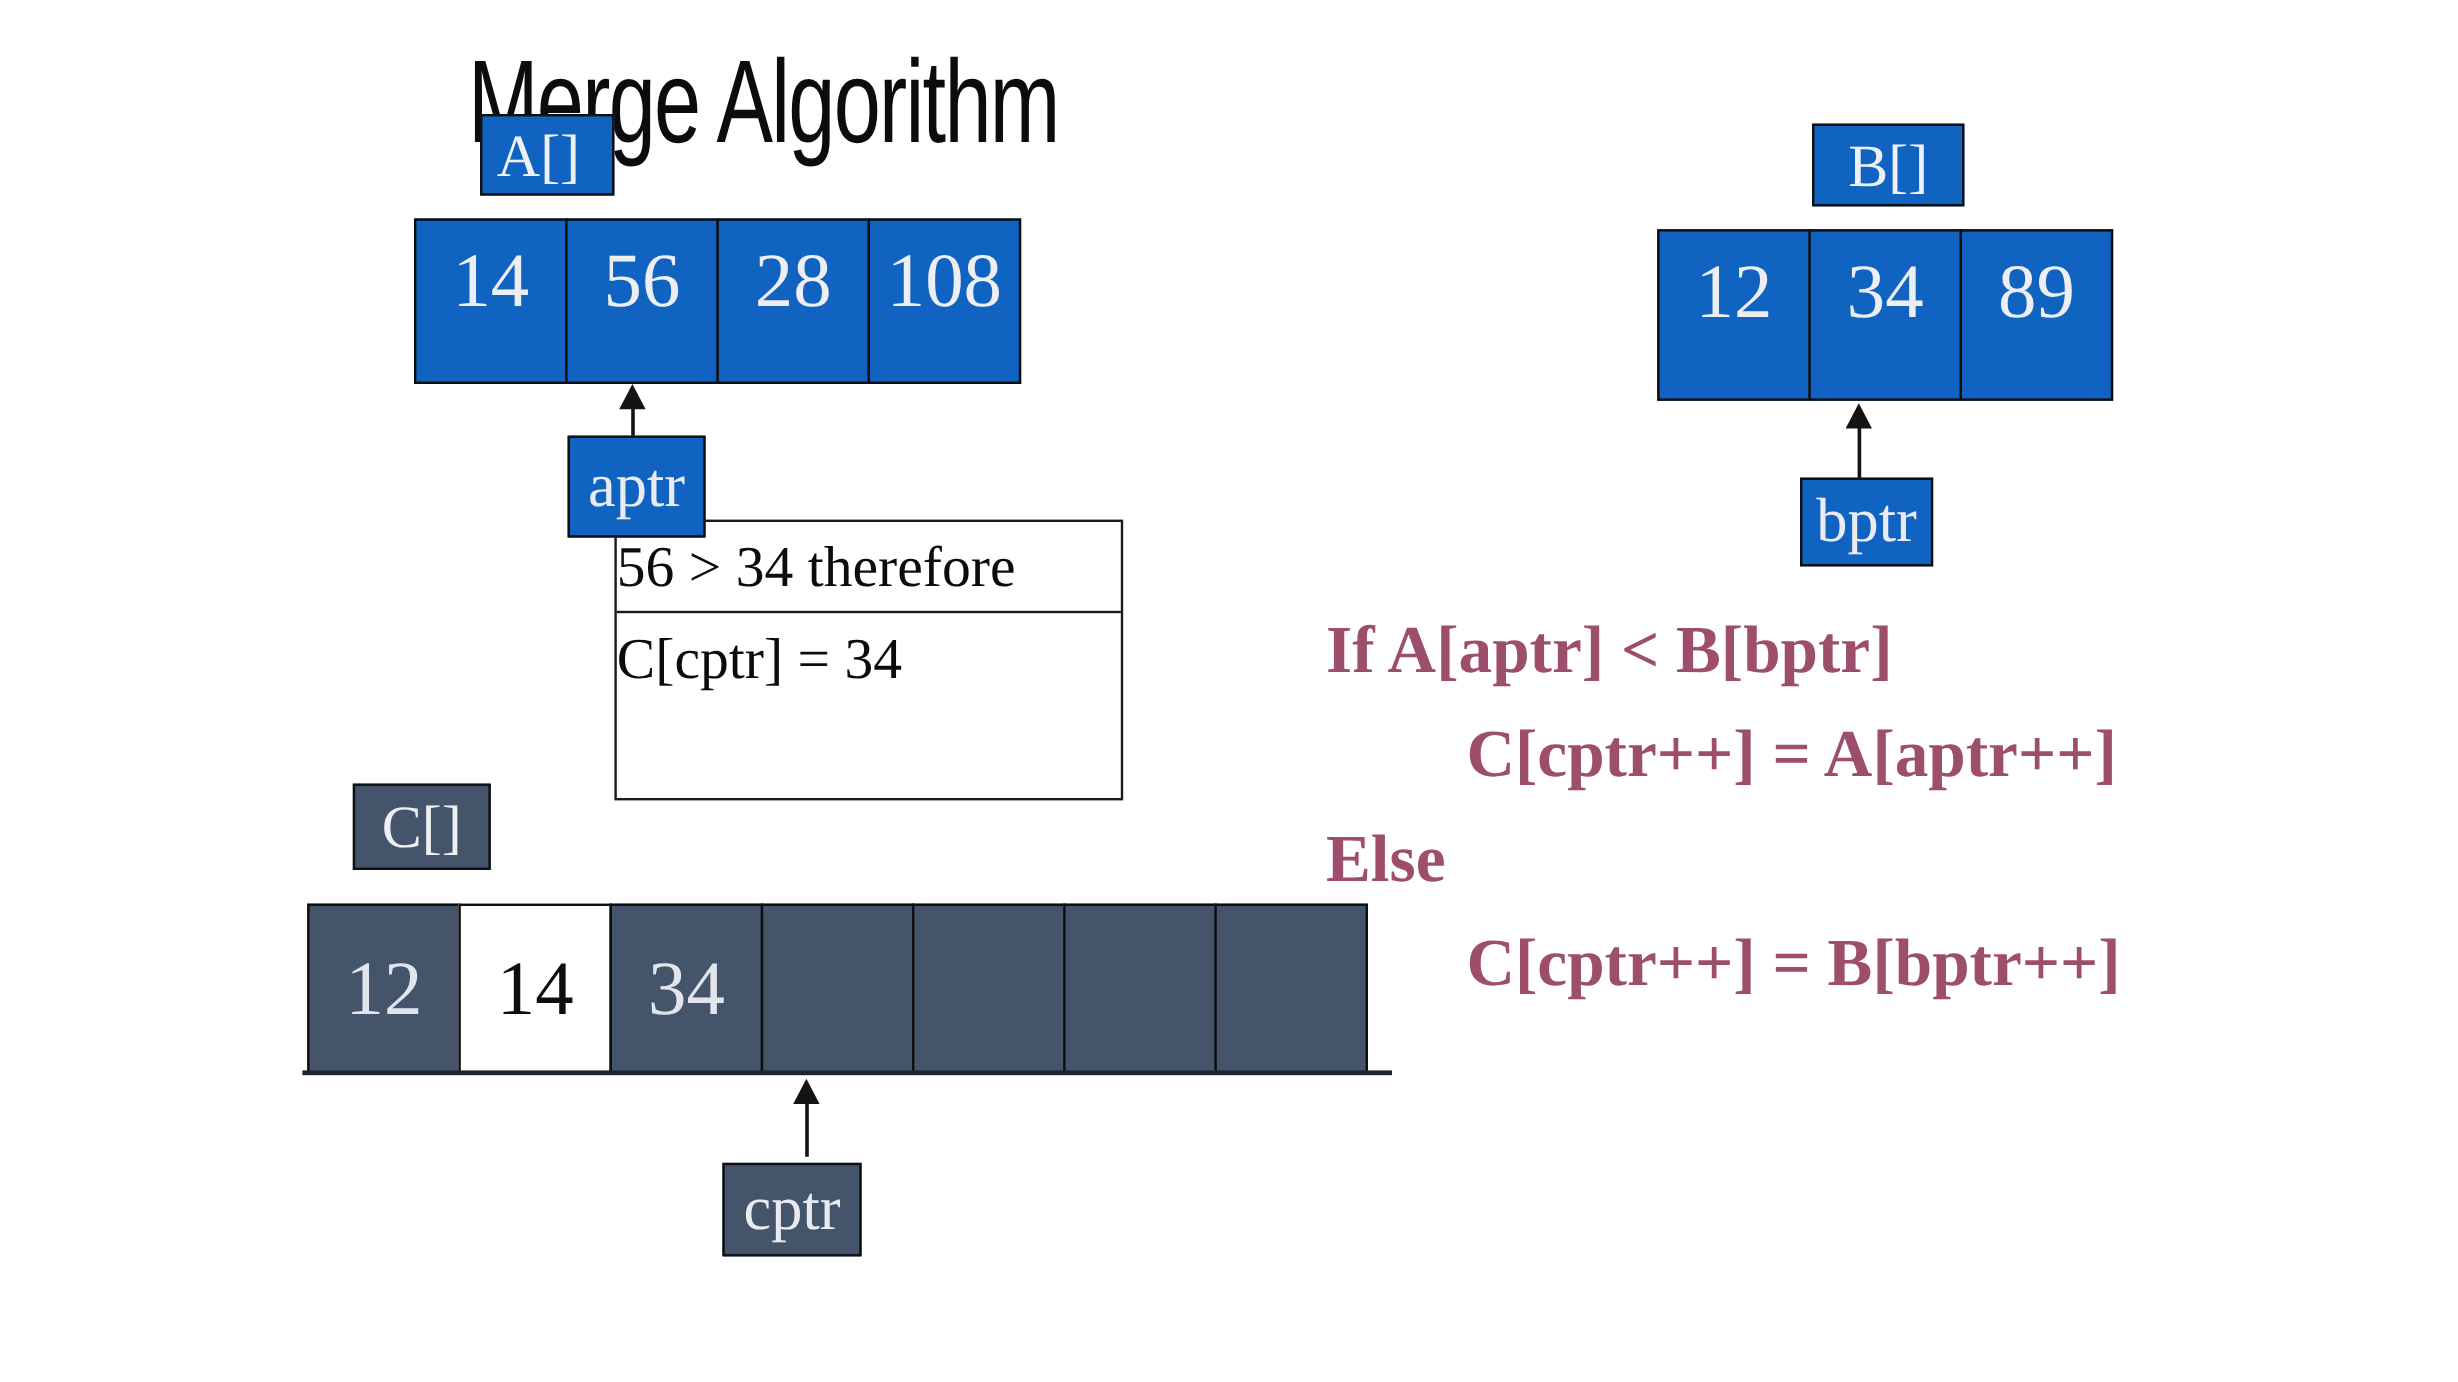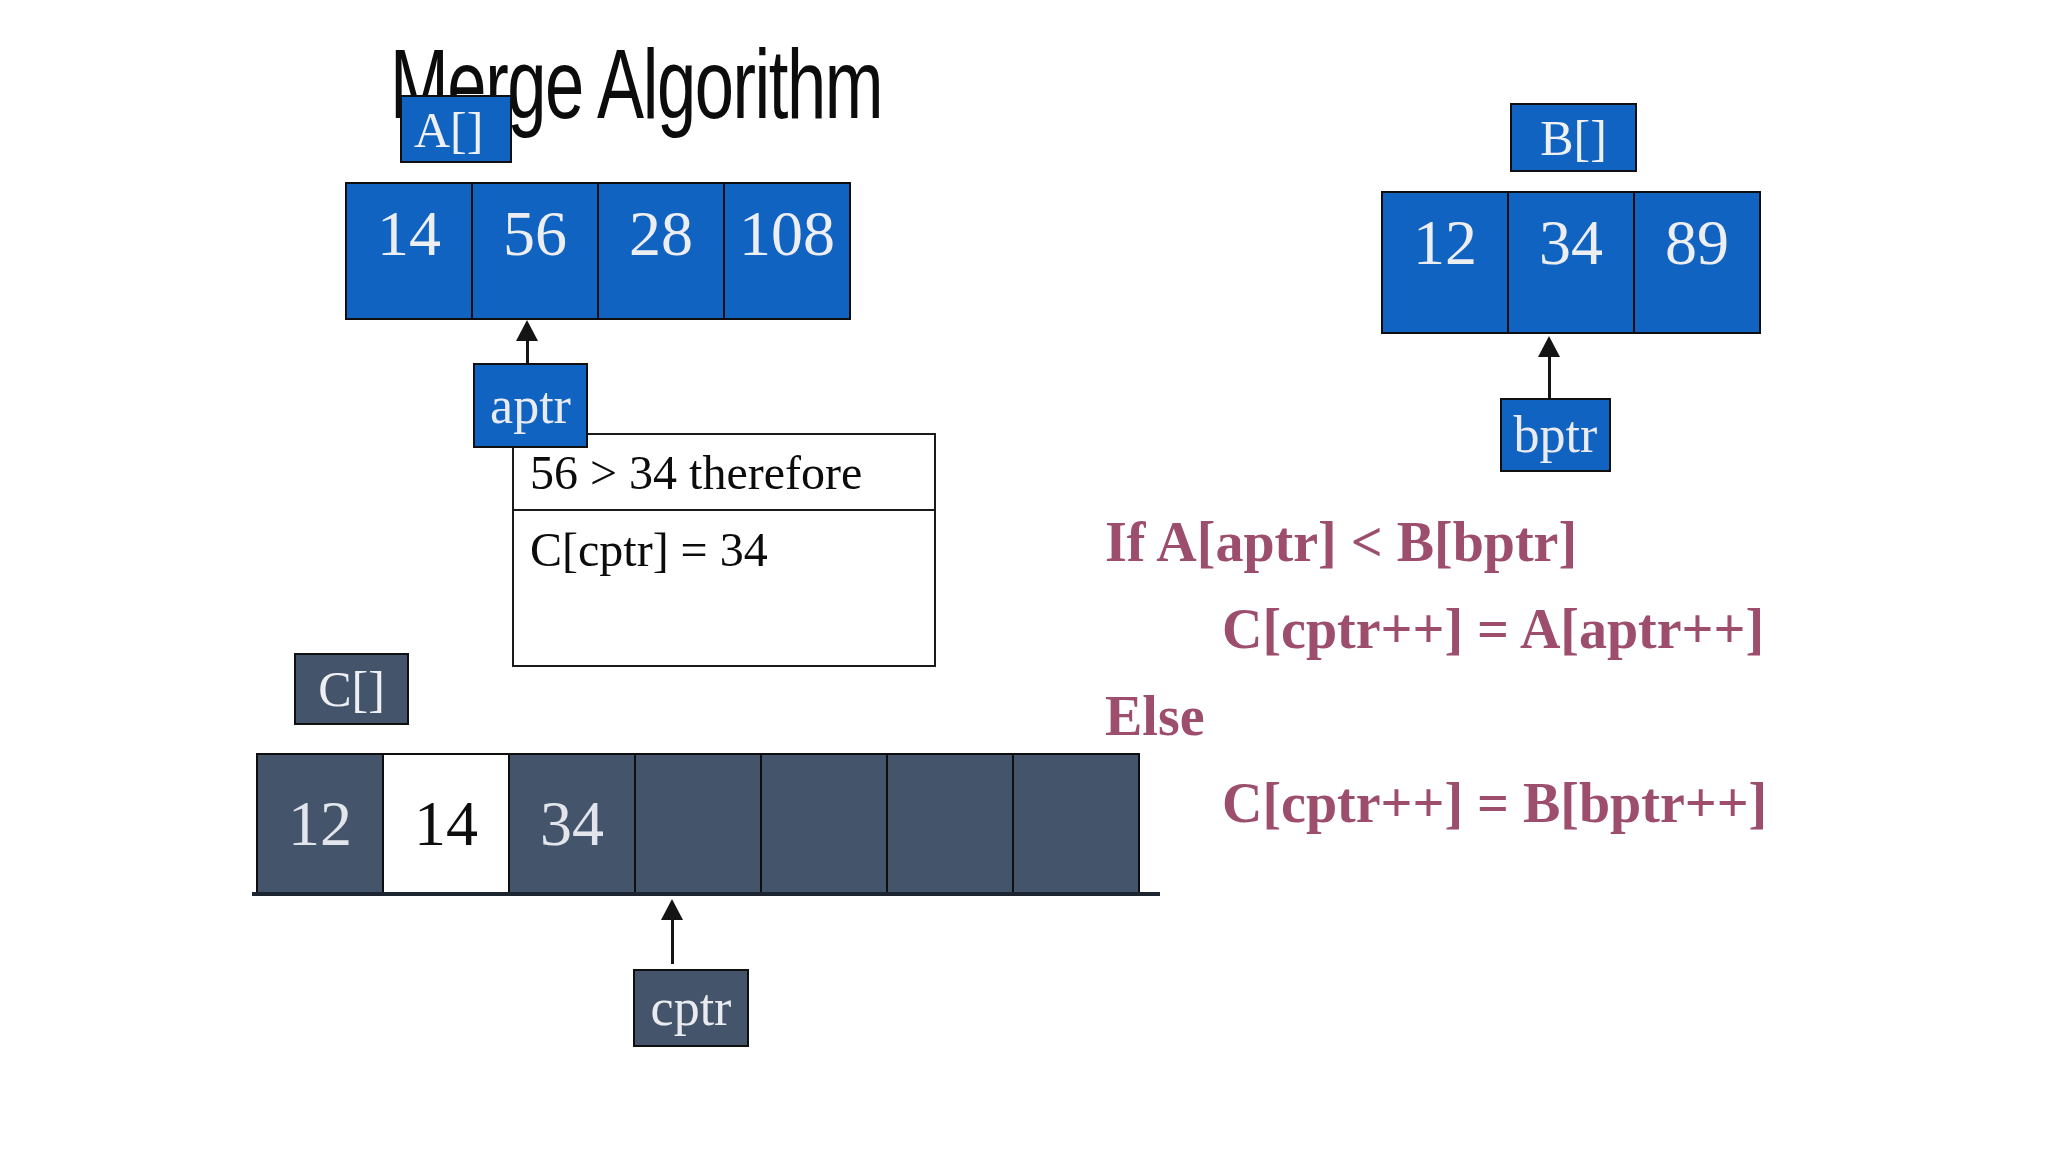--- a/index.html
+++ b/index.html
@@ -57,21 +57,21 @@
     border-left:11px solid transparent;border-right:11px solid transparent;
     border-bottom:21px solid #141414;
   }
   
   .notebox{
     position:absolute;left:512px;top:433px;width:424px;height:234px;
     box-sizing:border-box;background:#ffffff;border:2px solid #1a1a1a;z-index:2;
   }
   .note-row{
     height:76px;box-sizing:border-box;border-bottom:2px solid #1a1a1a;
-    display:flex;align-items:center;padding-left:16px;
+    display:flex;align-items:center;
     font-size:48px;color:#0c0c0c;white-space:nowrap;
   }
   .note-row:last-child{border-bottom:none;}
   
   .code{
     position:absolute;z-index:2;color:var(--maroon);
     font-family:"Liberation Serif",serif;font-weight:bold;
     font-size:56px;line-height:1.3;white-space:nowrap;
   }
 </style>
@@ -117,13 +117,13 @@
     <div class="cell highlight">14</div>
     <div class="cell">34</div>
     <div class="cell"></div>
     <div class="cell"></div>
     <div class="cell"></div>
     <div class="cell"></div>
   </div>
 <div class="base-bar" style="left:252px;top:892px;width:908px;height:4px;"></div>
 <div class="ahead" style="left:661px;top:899px;"></div>
 <div class="vline" style="left:671px;top:918px;height:46px;"></div>
-<div class="ptrbox slate" style="left:633px;top:969px;width:116px;height:78px;">cptr</div>
+<div class="ptrbox slate" style="left:602px;top:969px;width:116px;height:78px;">cptr</div>
 
 </body></html>

